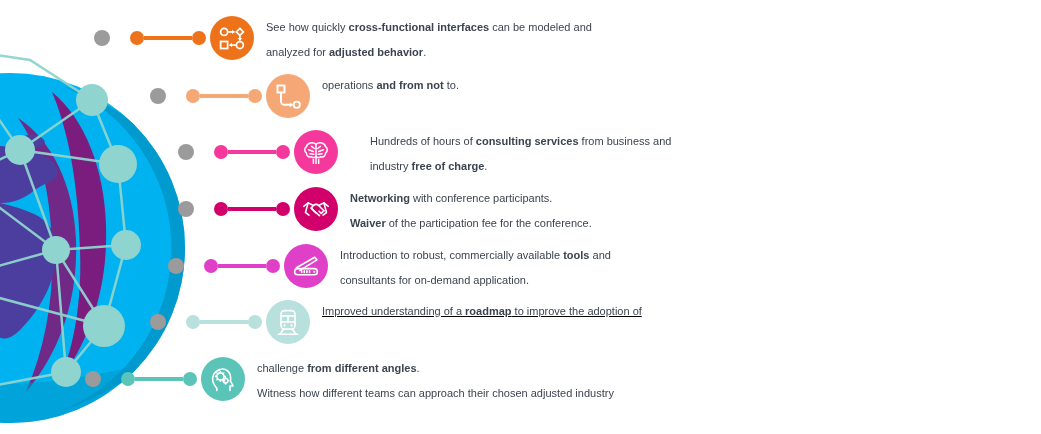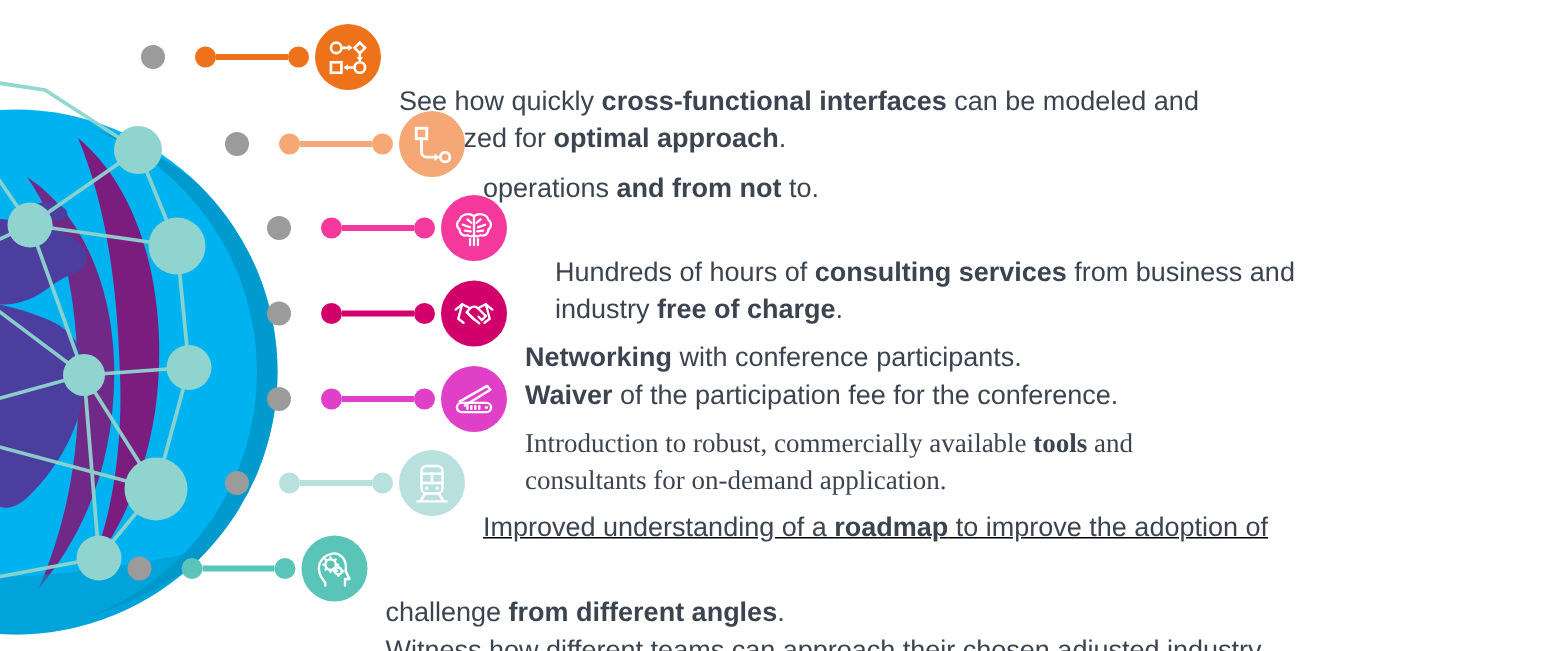--- a/index.html
+++ b/index.html
@@ -24,26 +24,25 @@
   .cdot{width:14px;height:14px;border-radius:50%;flex:0 0 auto;}
   .cline{height:4px;flex:0 0 auto;}
   .icon-badge{
     width:44px;height:44px;border-radius:50%;
     flex:0 0 auto;display:flex;align-items:center;justify-content:center;
     margin-left:4px;
   }
   .icon-badge svg{display:block;}
   .txt{
     color:#3c4450;
-    font-size:18px;
+    font-size:11px;
     line-height:25px;
     margin-left:12px;
     padding-top:1px;
     white-space:nowrap;
-    margin-top:40px;
   }
   .txt b{font-weight:bold;color:#3c4450;}
   .txt .ln{display:block;}
 </style>
 </head>
 <body>
 
 <div id="stage">
 
   <div id="globe-wrap">
@@ -133,21 +132,21 @@
               <path d="M22.5 16 L25 19.5 L27.5 16" fill="#ffffff" stroke="none"></path>
         <circle cx="25" cy="24" r="4"></circle>
         <path d="M20 24 h-6" stroke-linecap="round"></path>
               <path d="M16 21.5 L13 24 L16 26.5" fill="#ffffff" stroke="none"></path>
         <rect x="3" y="20" width="8" height="8"></rect>
       </svg>
           </span>
         </div>
         <div class="txt">
           <span class="ln"><span>See how quickly </span><b>cross-functional interfaces</b><span> can be modeled and</span></span>
-          <span class="ln"><span>analyzed for </span><b>optimal approach</b><span>.</span></span>
+          <span class="ln"><span>analyzed for </span><b>adjusted behavior</b><span>.</span></span>
         </div>
       </div>
       <div class="row" style="left: 150px; top: 72px;">
         <div class="connector">
           <span class="gdot"></span>
           <span class="gap"></span>
           <span class="cdot" style="background: rgb(245, 168, 117);"></span>
           <span class="cline" style="background: rgb(245, 168, 117); width: 48px;"></span>
           <span class="cdot" style="background: rgb(245, 168, 117);"></span>
           <span class="icon-badge" style="background: rgb(245, 168, 117);">
@@ -211,21 +210,21 @@
         <path d="M10.5 15 L13 17.5"></path>
         <path d="M13.5 18 L16 20.5"></path>
       </svg>
           </span>
         </div>
         <div class="txt">
           <span class="ln"><b>Networking</b><span> with conference participants.</span></span>
           <span class="ln"><b>Waiver</b><span> of the participation fee for the conference.</span></span>
         </div>
       </div>
-      <div class="row" style="left: 178px; top: 242px; font-family: Liberation Serif, serif;">
+      <div class="row" style="left: 168px; top: 242px;">
         <div class="connector">
           <span class="gdot"></span>
           <span class="gap"></span>
           <span class="cdot" style="background: rgb(224, 64, 200);"></span>
           <span class="cline" style="background: rgb(224, 64, 200); width: 48px;"></span>
           <span class="cdot" style="background: rgb(224, 64, 200);"></span>
           <span class="icon-badge" style="background: rgb(224, 64, 200);">
             <svg xmlns="http://www.w3.org/2000/svg" width="28" height="28" viewBox="0 0 32 32" fill="none" stroke="#ffffff" stroke-width="1.8" stroke-linecap="round" stroke-linejoin="round">
         <path d="M5 18 L26 6 L28.5 9 L9 21"></path>
         <rect x="3" y="19" width="26" height="7" rx="3.5"></rect>

